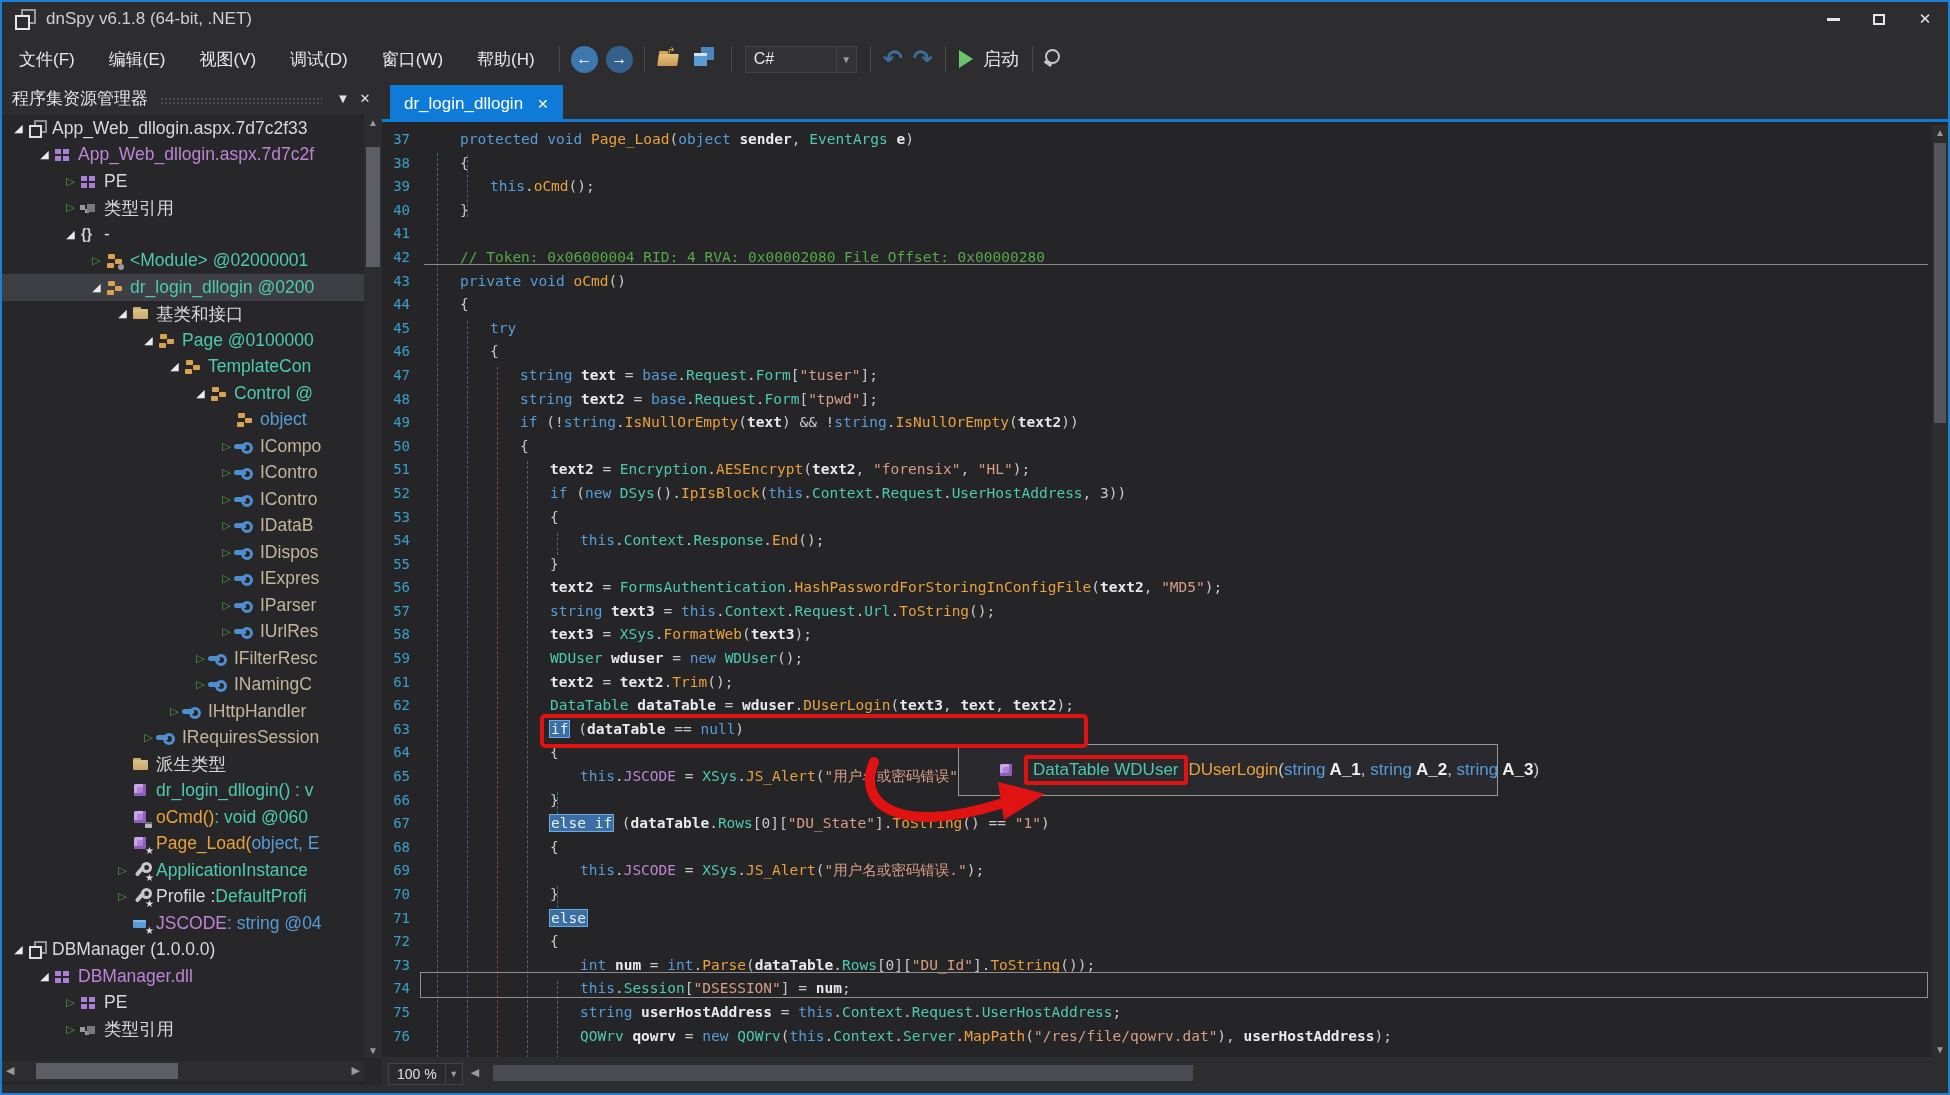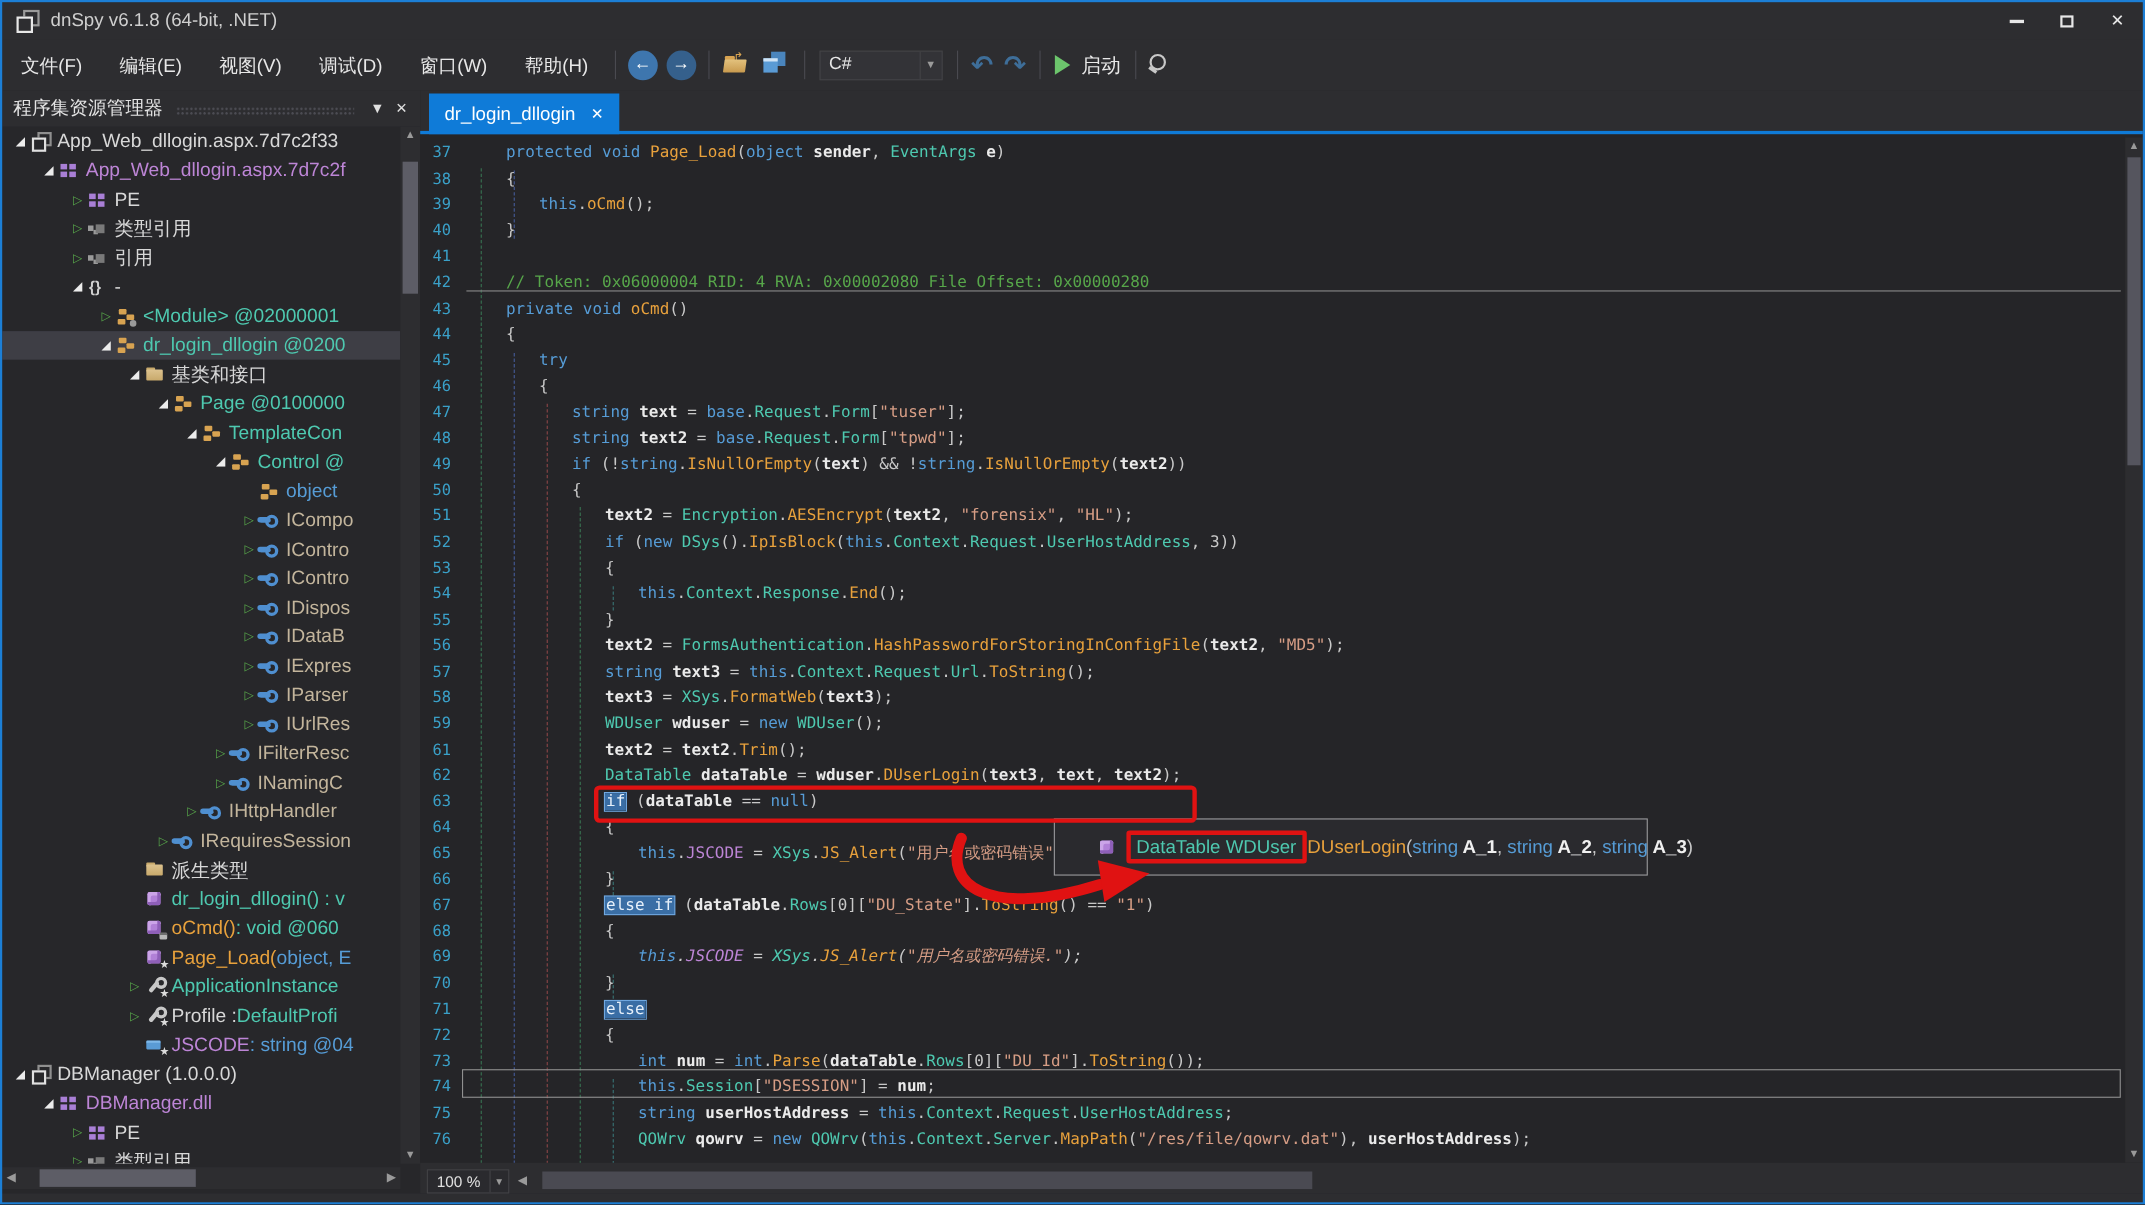--- a/index.html
+++ b/index.html
@@ -194,25 +194,20 @@
         <span class="exp c"></span>
         <span class="ic ic-mod"></span>
         <span class="tw">PE</span>
       </div>
       <div class="trow" style="padding-left: 60px;">
         <span class="exp c"></span>
         <span class="ic ic-ref"></span>
         <span class="tw">类型引用</span>
       </div>
       <div class="trow" style="padding-left: 60px;">
-        <span class="exp c"></span>
-        <span class="ic ic-ref"></span>
-        <span class="tw">引用</span>
-      </div>
-      <div class="trow" style="padding-left: 60px;">
         <span class="exp e"></span>
         <span class="ic ic-ns"></span>
         <span class="tw">-</span>
       </div>
       <div class="trow" style="padding-left: 86px;">
         <span class="exp c"></span>
         <span class="ic ic-cls">
           <u class="u-dot"></u>
         </span>
         <span class="tt">&lt;Module&gt; @02000001</span>
@@ -258,26 +253,26 @@
         <span class="ti">IContro</span>
       </div>
       <div class="trow" style="padding-left: 216px;">
         <span class="exp c"></span>
         <span class="ic ic-if"></span>
         <span class="ti">IContro</span>
       </div>
       <div class="trow" style="padding-left: 216px;">
         <span class="exp c"></span>
         <span class="ic ic-if"></span>
+        <span class="ti">IDataB</span>
+      </div>
+      <div class="trow" style="padding-left: 216px;">
+        <span class="exp c"></span>
+        <span class="ic ic-if"></span>
         <span class="ti">IDispos</span>
-      </div>
-      <div class="trow" style="padding-left: 216px;">
-        <span class="exp c"></span>
-        <span class="ic ic-if"></span>
-        <span class="ti">IDataB</span>
       </div>
       <div class="trow" style="padding-left: 216px;">
         <span class="exp c"></span>
         <span class="ic ic-if"></span>
         <span class="ti">IExpres</span>
       </div>
       <div class="trow" style="padding-left: 216px;">
         <span class="exp c"></span>
         <span class="ic ic-if"></span>
         <span class="ti">IParser</span>
@@ -426,21 +421,21 @@
         <div class="cl"><span class="ln">58</span><span class="lc" style="padding-left: 130px;"><span class="v">text3</span><span class="p"> = </span><span class="t">XSys</span><span class="p">.</span><span class="m">FormatWeb</span><span class="p">(</span><span class="v">text3</span><span class="p">);</span></span></div>
         <div class="cl"><span class="ln">59</span><span class="lc" style="padding-left: 130px;"><span class="t">WDUser</span><span class="v"> wduser</span><span class="p"> = </span><span class="k">new </span><span class="t">WDUser</span><span class="p">();</span></span></div>
         <div class="cl"><span class="ln">61</span><span class="lc" style="padding-left: 130px;"><span class="v">text2</span><span class="p"> = </span><span class="v">text2</span><span class="p">.</span><span class="m">Trim</span><span class="p">();</span></span></div>
         <div class="cl"><span class="ln">62</span><span class="lc" style="padding-left: 130px;"><span class="t">DataTable</span><span class="v"> dataTable</span><span class="p"> = </span><span class="v">wduser</span><span class="p">.</span><span class="m">DUserLogin</span><span class="p">(</span><span class="v">text3</span><span class="p">, </span><span class="v">text</span><span class="p">, </span><span class="v">text2</span><span class="p">);</span></span></div>
         <div class="cl"><span class="ln">63</span><span class="lc" style="padding-left: 130px;"><span class="hl">if</span><span class="p"> (</span><span class="v">dataTable</span><span class="p"> == </span><span class="k">null</span><span class="p">)</span></span></div>
         <div class="cl"><span class="ln">64</span><span class="lc" style="padding-left: 130px;"><span class="p">{</span></span></div>
         <div class="cl"><span class="ln">65</span><span class="lc" style="padding-left: 160px;"><span class="k">this</span><span class="p">.</span><span class="f">JSCODE</span><span class="p"> = </span><span class="t">XSys</span><span class="p">.</span><span class="m">JS_Alert</span><span class="p">(</span><span class="s">"用户名或密码错误"</span><span class="p">);</span></span></div>
         <div class="cl"><span class="ln">66</span><span class="lc" style="padding-left: 130px;"><span class="p">}</span></span></div>
         <div class="cl"><span class="ln">67</span><span class="lc" style="padding-left: 130px;"><span class="hl">else if</span><span class="p"> (</span><span class="v">dataTable</span><span class="p">.</span><span class="t">Rows</span><span class="p">[0][</span><span class="s">"DU_State"</span><span class="p">].</span><span class="m">ToString</span><span class="p">() == </span><span class="s">"1"</span><span class="p">)</span></span></div>
         <div class="cl"><span class="ln">68</span><span class="lc" style="padding-left: 130px;"><span class="p">{</span></span></div>
-        <div class="cl"><span class="ln">69</span><span class="lc" style="padding-left: 160px; font-style: italic;"><span class="k">this</span><span class="p">.</span><span class="f">JSCODE</span><span class="p"> = </span><span class="t">XSys</span><span class="p">.</span><span class="m">JS_Alert</span><span class="p">(</span><span class="s">"用户名或密码错误."</span><span class="p">);</span></span></div>
+        <div class="cl"><span class="ln">69</span><span class="lc" style="padding-left: 160px;"><span class="k">this</span><span class="p">.</span><span class="f">JSCODE</span><span class="p"> = </span><span class="t">XSys</span><span class="p">.</span><span class="m">JS_Alert</span><span class="p">(</span><span class="s">"用户名或密码错误."</span><span class="p">);</span></span></div>
         <div class="cl"><span class="ln">70</span><span class="lc" style="padding-left: 130px;"><span class="p">}</span></span></div>
         <div class="cl"><span class="ln">71</span><span class="lc" style="padding-left: 130px;"><span class="hl">else</span></span></div>
         <div class="cl"><span class="ln">72</span><span class="lc" style="padding-left: 130px;"><span class="p">{</span></span></div>
         <div class="cl"><span class="ln">73</span><span class="lc" style="padding-left: 160px;"><span class="k">int</span><span class="v"> num</span><span class="p"> = </span><span class="k">int</span><span class="p">.</span><span class="m">Parse</span><span class="p">(</span><span class="v">dataTable</span><span class="p">.</span><span class="t">Rows</span><span class="p">[0][</span><span class="s">"DU_Id"</span><span class="p">].</span><span class="m">ToString</span><span class="p">());</span></span></div>
         <div class="cl"><span class="ln">74</span><span class="lc" style="padding-left: 160px;"><span class="k">this</span><span class="p">.</span><span class="t">Session</span><span class="p">[</span><span class="s">"DSESSION"</span><span class="p">] = </span><span class="v">num</span><span class="p">;</span></span></div>
         <div class="cl"><span class="ln">75</span><span class="lc" style="padding-left: 160px;"><span class="k">string</span><span class="v"> userHostAddress</span><span class="p"> = </span><span class="k">this</span><span class="p">.</span><span class="t">Context</span><span class="p">.</span><span class="t">Request</span><span class="p">.</span><span class="t">UserHostAddress</span><span class="p">;</span></span></div>
         <div class="cl"><span class="ln">76</span><span class="lc" style="padding-left: 160px;"><span class="t">QOWrv</span><span class="v"> qowrv</span><span class="p"> = </span><span class="k">new </span><span class="t">QOWrv</span><span class="p">(</span><span class="k">this</span><span class="p">.</span><span class="t">Context</span><span class="p">.</span><span class="t">Server</span><span class="p">.</span><span class="m">MapPath</span><span class="p">(</span><span class="s">"/res/file/qowrv.dat"</span><span class="p">), </span><span class="v">userHostAddress</span><span class="p">);</span></span></div>
       </div>
   </div>
   <div class="evscroll">

